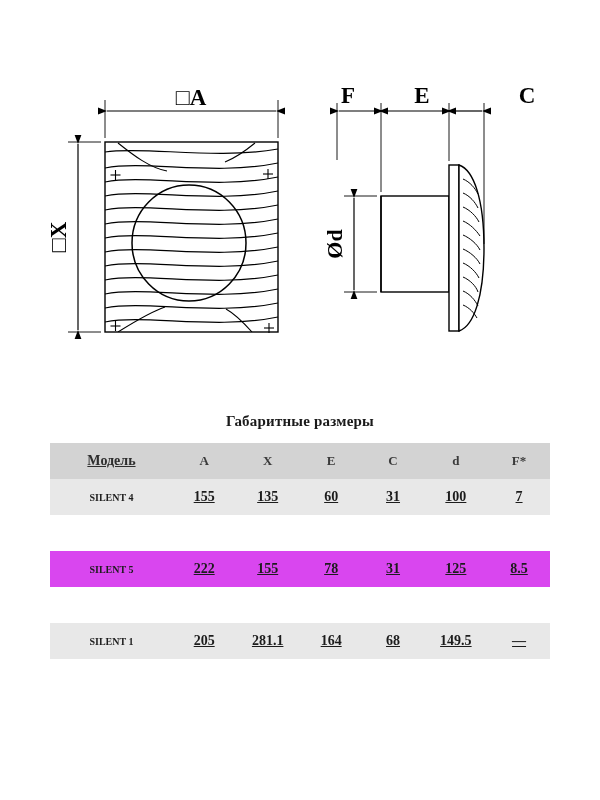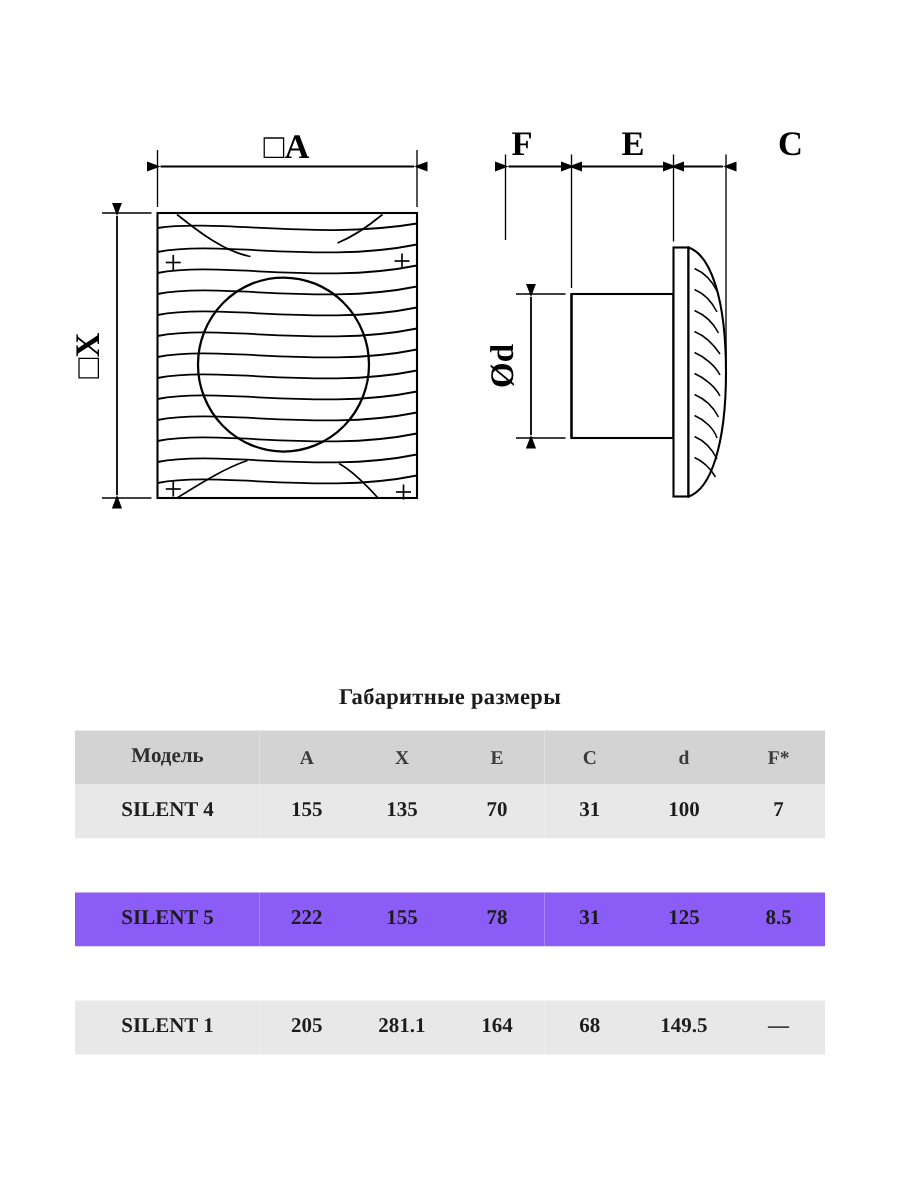--- a/index.html
+++ b/index.html
@@ -23,21 +23,21 @@
   .drawing {
     position: absolute;
     left: 0;
     top: 0;
     width: 600px;
     height: 420px;
   }
   .table-wrap {
     position: absolute;
     left: 0;
-    top: 457px;
+    top: 413px;
     width: 600px;
   }
   .table-title {
     text-align: center;
     font-family: "Liberation Serif", serif;
     font-weight: bold;
     font-size: 15px;
     color: #1a1a1a;
     letter-spacing: 0.2px;
     margin-bottom: 13px;
@@ -58,37 +58,39 @@
   }
   table.dims thead th {
     background: #d3d3d3;
     color: #3b3b3b;
     font-size: 13px;
   }
   table.dims thead th.model-col {
     font-size: 14px;
     color: #2e2e2e;
     width: 140px;
+    text-decoration: underline;
   }
   table.dims tbody tr.odd td {
     background: #e8e8e8;
   }
   table.dims tbody tr.even td {
-    background: #8b5cf6;
+    background: #d946ef;
   }
   table.dims tbody td {
     font-size: 14px;
     color: #1c1c1c;
   }
   table.dims tbody td.model-cell {
-    font-size: 14px;
+    font-size: 10px;
     color: #1c1c1c;
   }
   table.dims tbody td.val {
     width: 72px;
+    text-decoration: underline;
   }
   .sep-row td {
     height: 1px;
     padding: 0;
     background: #ffffff;
   }
 </style>
 </head>
 <body>
 
@@ -215,21 +217,21 @@
           <th>C</th>
           <th>d</th>
           <th>F*</th>
         </tr>
       </thead>
       <tbody>
         <tr class="odd">
           <td class="model-cell">SILENT 4</td>
           <td class="val">155</td>
           <td class="val">135</td>
-          <td class="val">70</td>
+          <td class="val">60</td>
           <td class="val">31</td>
           <td class="val">100</td>
           <td class="val">7</td>
         </tr>
         <tr class="sep-row">
           <td colspan="7"></td>
         </tr>
         <tr class="even">
           <td class="model-cell">SILENT 5</td>
           <td class="val">222</td>

